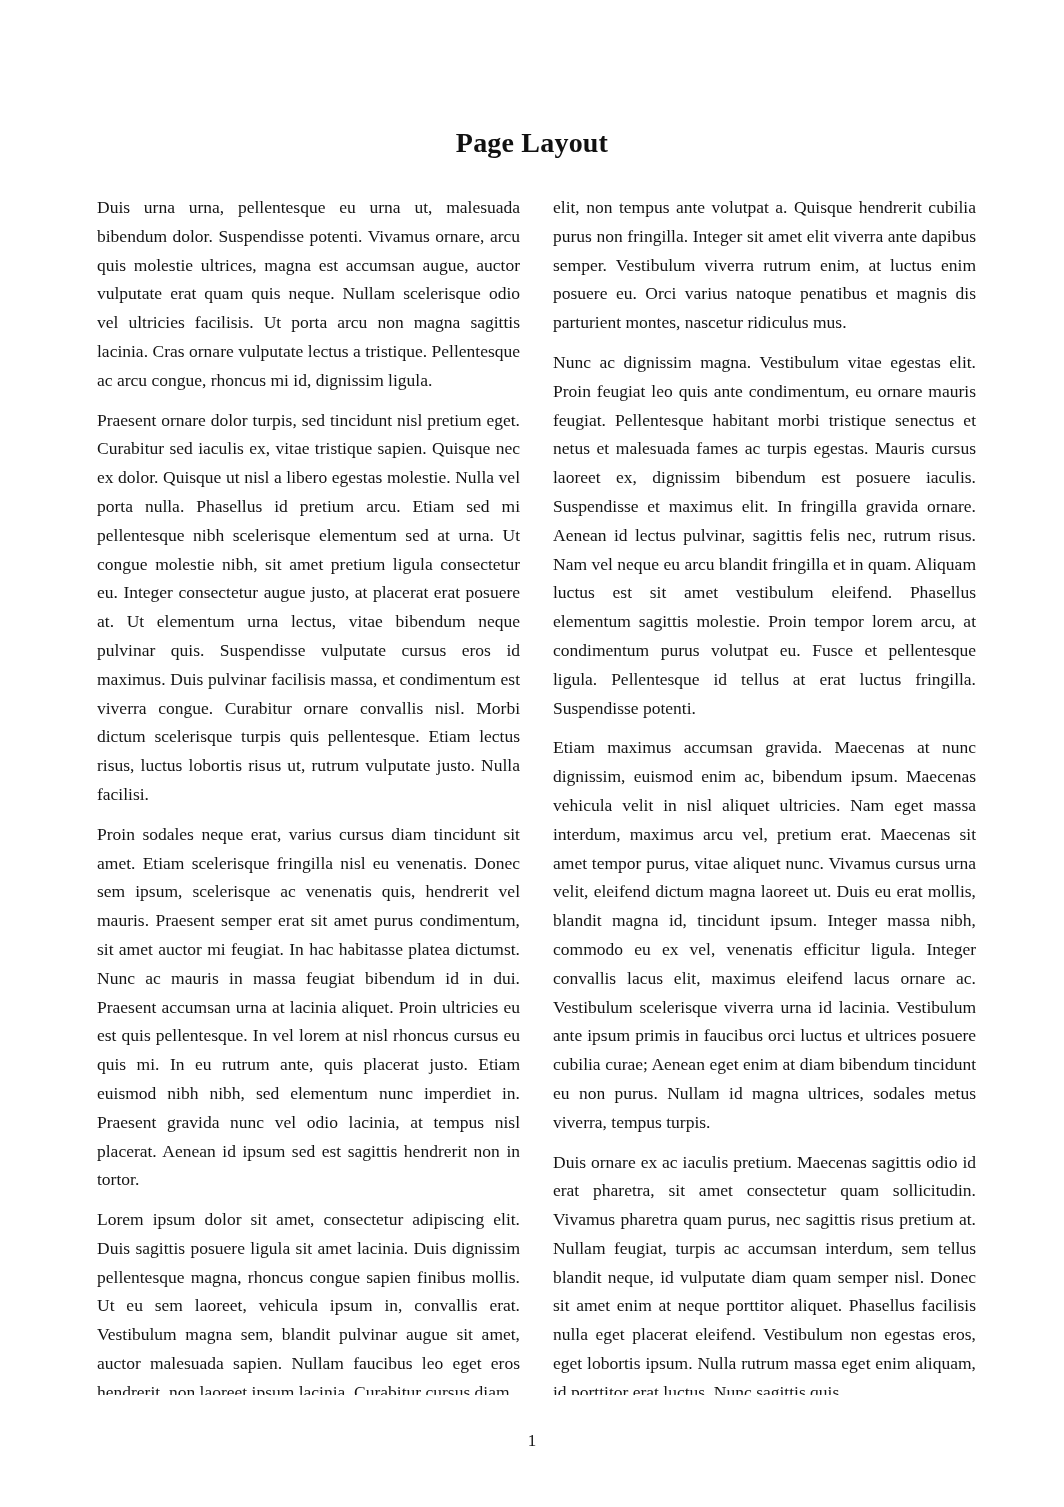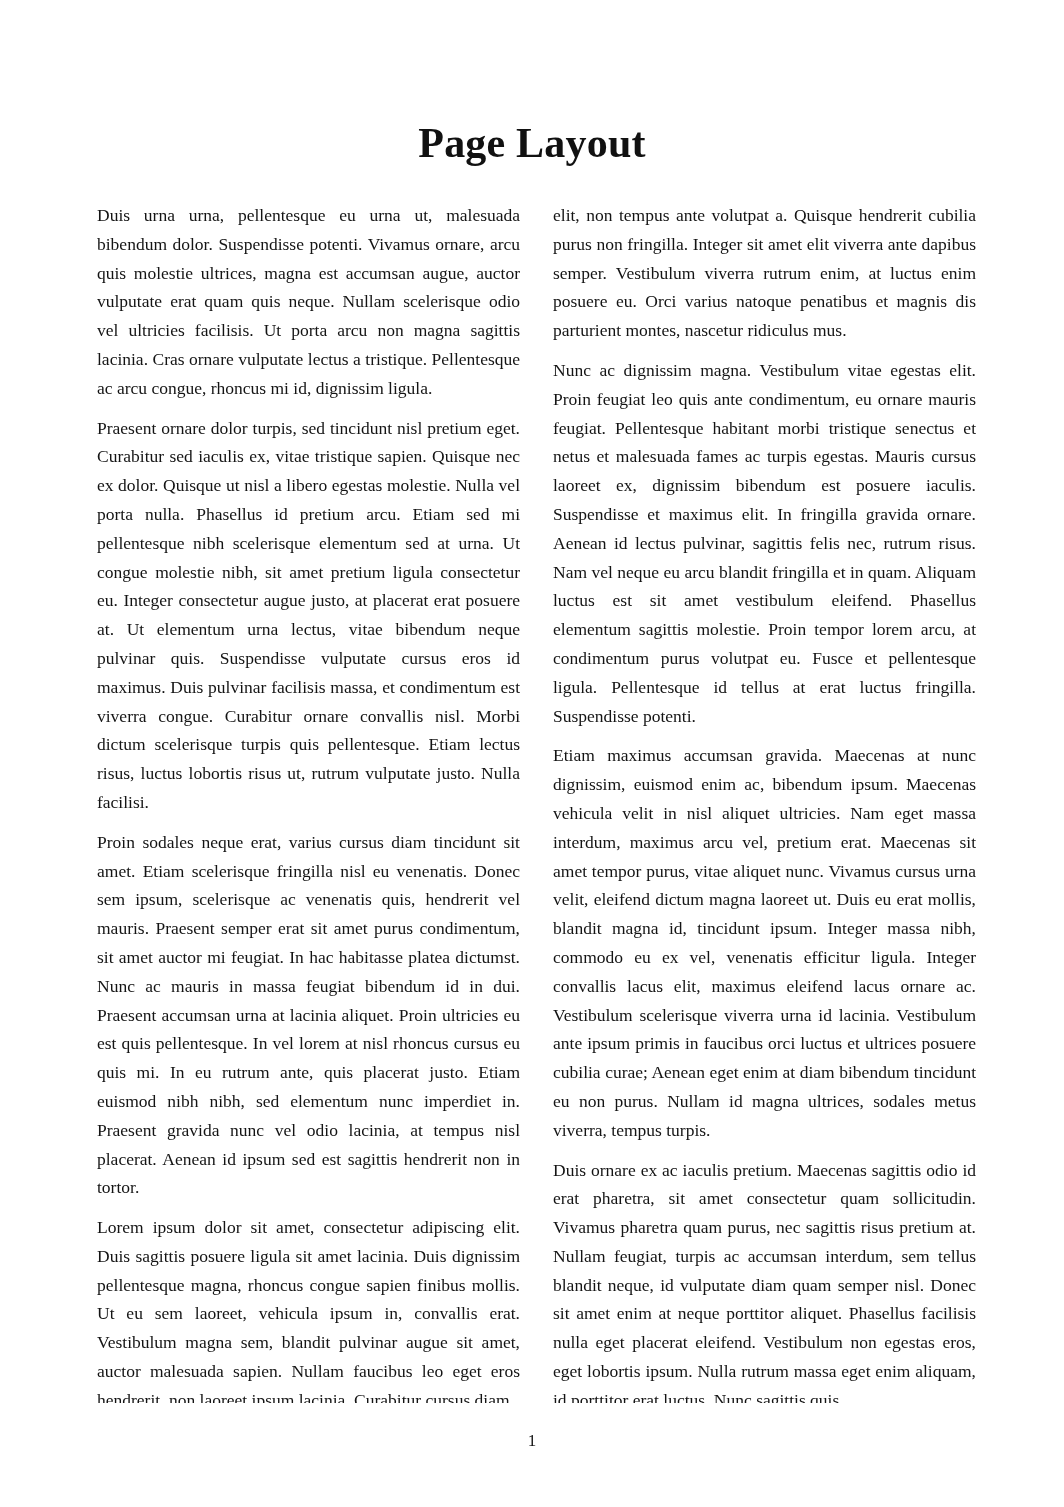--- a/index.html
+++ b/index.html
@@ -20,29 +20,29 @@
     inset: 0;
     background: #ffffff;
   }
   .doc-title {
     margin: 0;
     position: absolute;
     top: 124px;
     left: 0;
     width: 100%;
     text-align: center;
-    font-size: 42px;
+    font-size: 28px;
     line-height: 38px;
     font-weight: 700;
     letter-spacing: 0.2px;
     color: #111111;
   }
   .columns {
     position: absolute;
-    top: 201px;
+    top: 193px;
     left: 97px;
     width: 879px;
     height: 1202px;
     display: flex;
     gap: 33px;
     overflow: hidden;
   }
   .col {
     flex: 0 0 423px;
     width: 423px;

